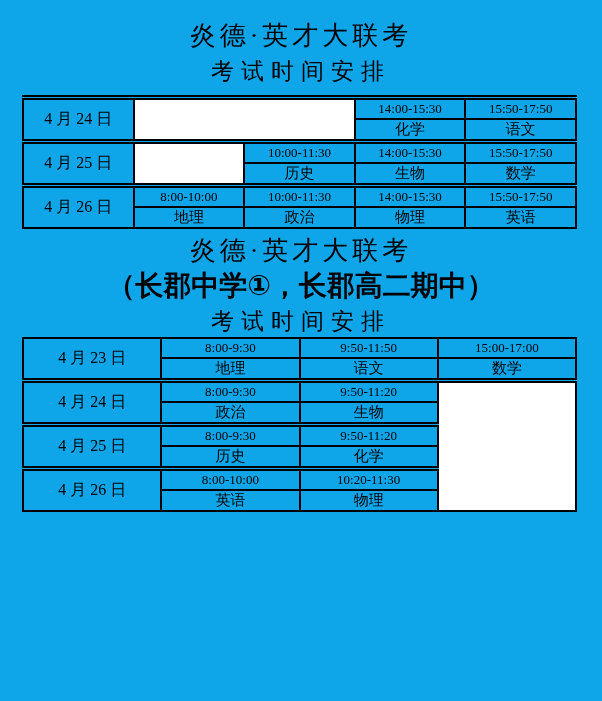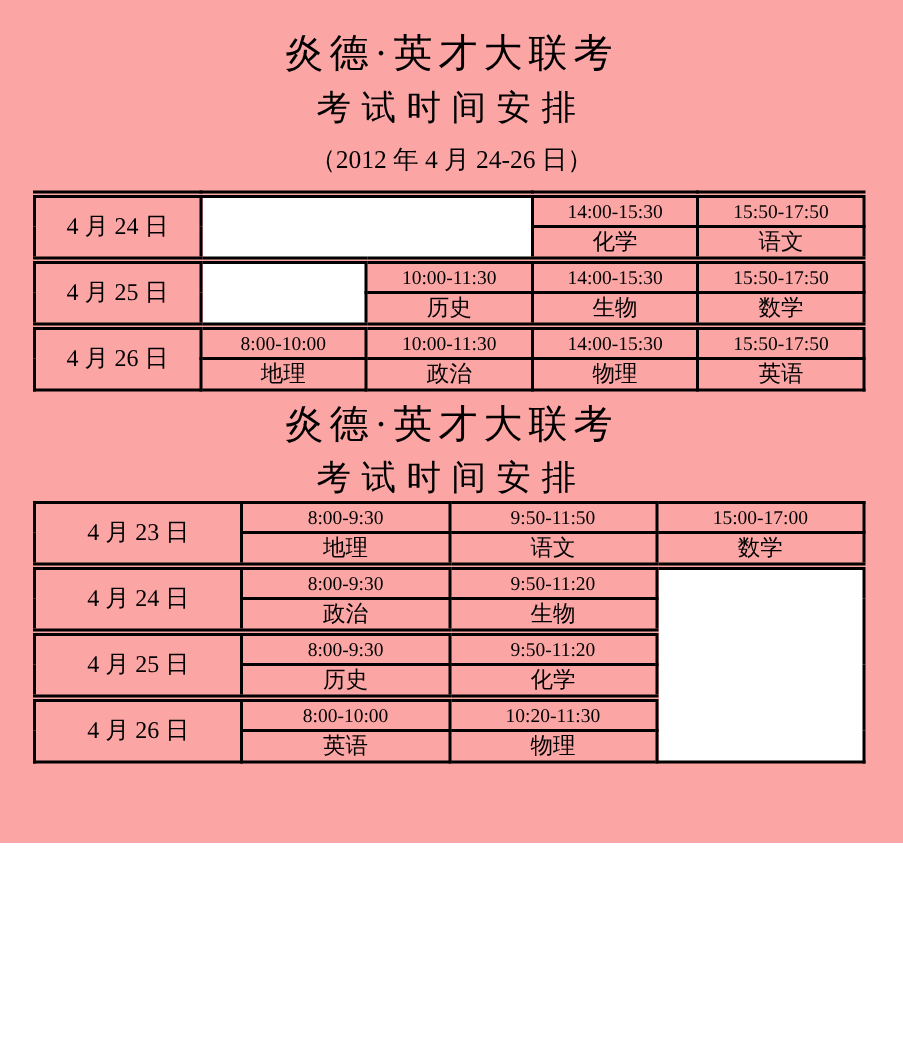--- a/index.html
+++ b/index.html
@@ -5,22 +5,22 @@
   html, body {
     margin: 0;
     padding: 0;
     background: #ffffff;
     color: #000000;
     font-family: "Liberation Serif", "DejaVu Serif", serif;
   }
   .page {
     position: relative;
     width: 602px;
-    height: 562px;
-    background: #fca5a5;
+    height: 701px;
+    background: #0ea5e9;
     overflow: hidden;
   }
   .brand {
     margin-top: 20px;
     text-align: center;
     font-size: 26px;
     line-height: 32px;
     letter-spacing: 4px;
   }
   .brand2 { margin-top: 6px; }
@@ -73,21 +73,20 @@
   td.subject-cell { font-size: 15px; }
   td.empty-cell { background: #ffffff; }
 </style>
 </head>
 <body>
 
 <div class="page">
 
   <div class="brand">炎德·英才大联考</div>
   <div class="sub-kai">考试时间安排</div>
-  <div class="date-line">（2012 年 4 月 24-26 日）</div>
 
   <table class="sched t1">
     <colgroup>
       <col style="width:20%">
         <col style="width:20%">
         <col style="width:20%">
         <col style="width:20%">
         <col style="width:20%">
     </colgroup>
     <tbody>
@@ -123,20 +122,21 @@
     <tr>
       <td class="subject-cell">地理</td>
       <td class="subject-cell">政治</td>
       <td class="subject-cell">物理</td>
       <td class="subject-cell">英语</td>
     </tr>
   </tbody>
     </table>
 
   <div class="brand brand2">炎德·英才大联考</div>
+  <div class="main-title">（长郡中学①，长郡高二期中）</div>
   <div class="sub-kai">考试时间安排</div>
 
   <table class="sched t2">
     <colgroup>
       <col style="width:25%">
         <col style="width:25%">
         <col style="width:25%">
         <col style="width:25%">
     </colgroup>
     <tbody>

